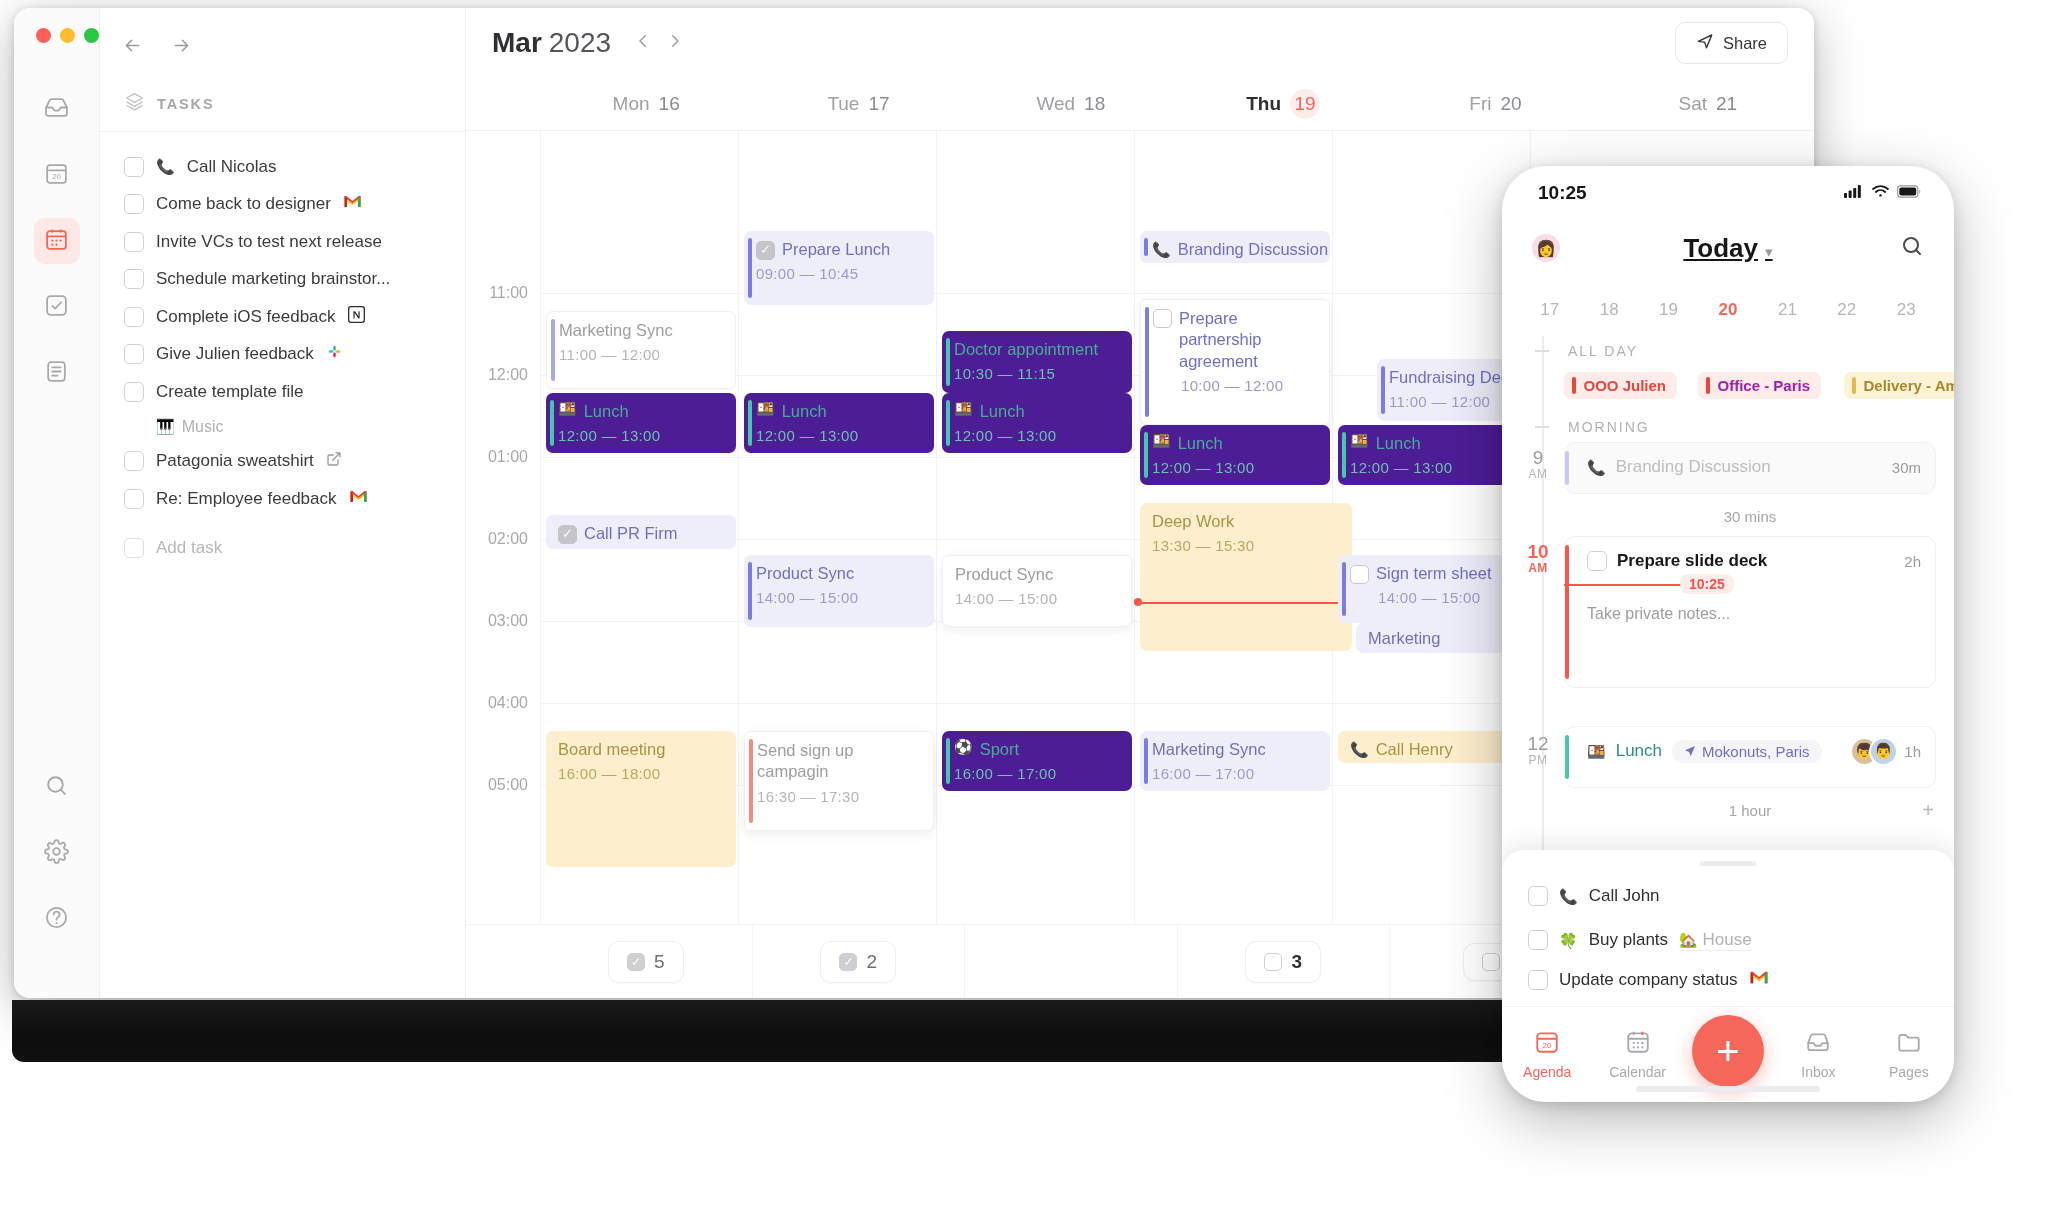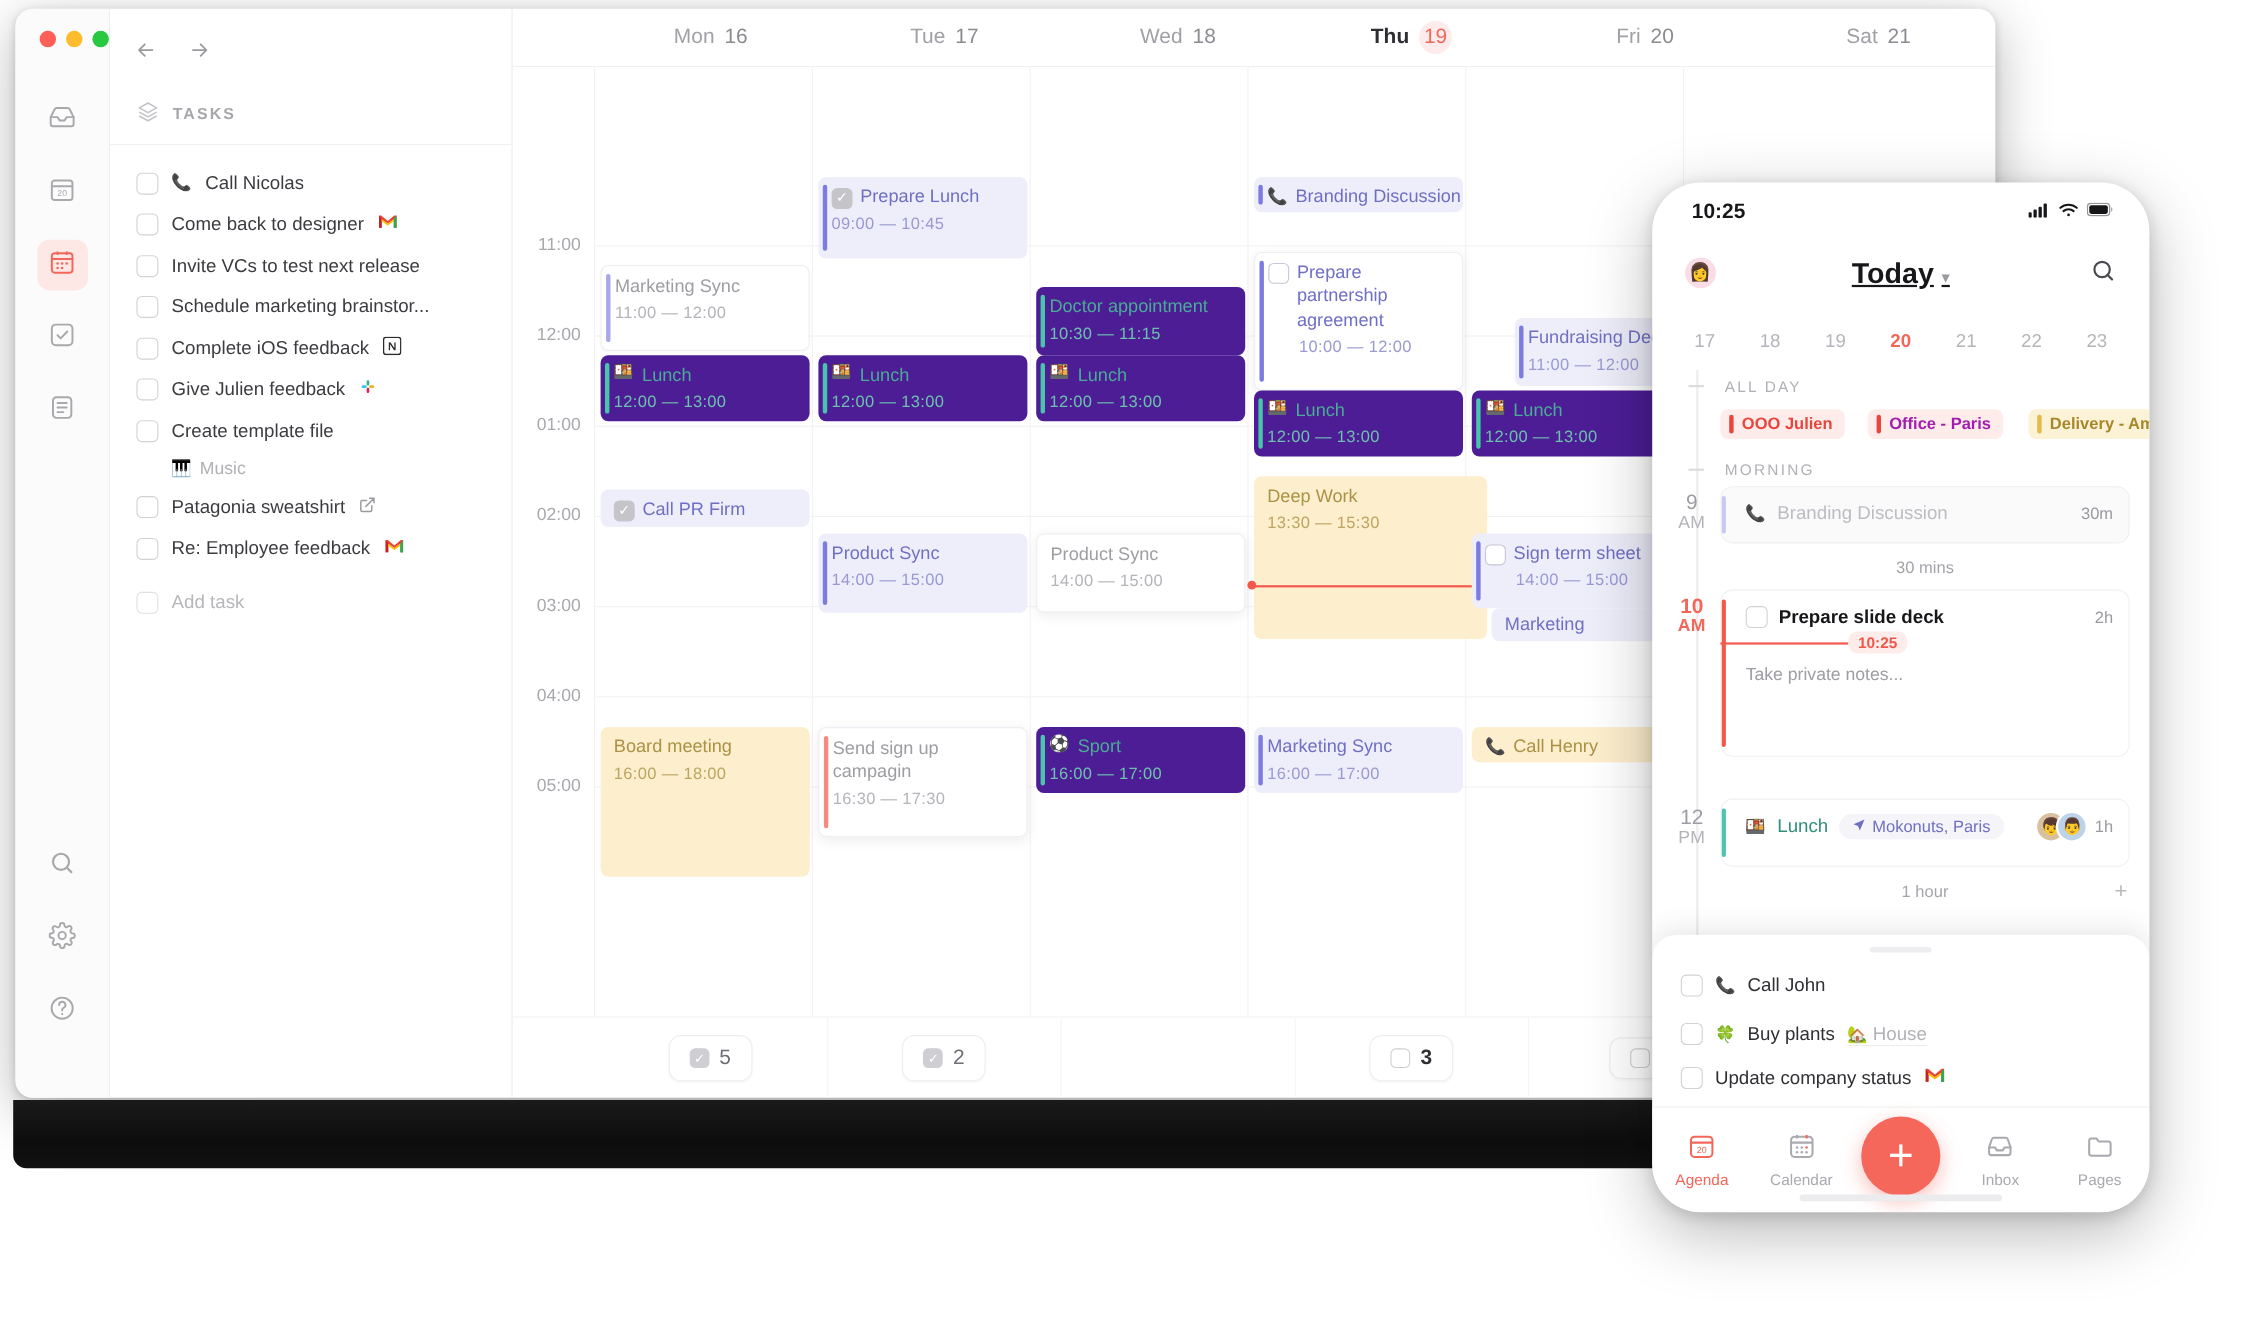--- a/index.html
+++ b/index.html
@@ -181,21 +181,21 @@
   .p-date.sel { color: #f2675a; font-weight: 700; position: relative; }
   .p-date.sel::before { content:""; position:absolute; left:50%; top:50%;
     transform: translate(-50%,-50%); width: 38px; height: 38px; border-radius:50%;
     background: #fdeceb; z-index:-1; }
   #p-body { flex: 1 1 auto; position: relative; overflow: hidden; }
   #p-rail { position: absolute; left: 40px; top: 0; bottom: 0; width: 1.5px; background: #ededf0; }
   .p-secthead { position: absolute; left: 66px; font-size: 14px; letter-spacing: 2px; color: #b0b0b6; }
   .p-tick { position: absolute; left: 33px; width: 14px; height: 1.5px; background: #ddddE1; }
   .p-hour { position: absolute; left: 14px; width: 44px; text-align: center; line-height: 1.05; }
   .p-hour .h { font-size: 19px; color: #9c9ca2; font-weight: 500; }
-  .p-hour .ap { font-size: 16px; color: #b3b3b9; letter-spacing: .4px; }
+  .p-hour .ap { font-size: 12px; color: #b3b3b9; letter-spacing: .4px; }
   .p-hour.now .h, .p-hour.now .ap { color: #f2675a; font-weight: 700; }
 
   .p-card { position: absolute; left: 62px; right: 18px; border: 1px solid #f0f0f2;
             border-radius: 11px; background: #fff; overflow: hidden; }
   .p-card .cb { position: absolute; left: 0; top: 8px; bottom: 8px; width: 4px; border-radius: 2px; }
   .p-rowline { display: flex; align-items: center; gap: 10px; padding: 0 14px 0 22px; height: 48px;
                font-size: 17px; }
   .p-dur { margin-left: auto; font-size: 15px; color: #9a9aa0; }
   .p-gap { position: absolute; left: 62px; right: 18px; text-align: center;
            font-size: 15px; color: #a4a4aa; }
@@ -442,20 +442,43 @@
         </div>
 
         <div class="task-row muted" style="margin-top:12px">
           <div class="cbx"></div>
           <span class="task-txt">Add task</span>
         </div>
       </div>
     </div>
 
     <div id="cal">
+      <div id="cal-top">
+        <div id="cal-title">
+          <b>Mar</b><span class="year">2023</span>
+        </div>
+        <span class="chev" style="margin-left:16px">
+          <svg width="18" height="18" viewBox="0 0 24 24" fill="none" stroke="currentColor" stroke-width="2" stroke-linecap="round" stroke-linejoin="round">
+              <path d="M15 5l-7 7 7 7"></path>
+            </svg>
+        </span>
+        <span class="chev">
+          <svg width="18" height="18" viewBox="0 0 24 24" fill="none" stroke="currentColor" stroke-width="2" stroke-linecap="round" stroke-linejoin="round">
+              <path d="M9 5l7 7-7 7"></path>
+            </svg>
+        </span>
+        <div id="share-btn">
+          <span>
+            <svg width="18" height="18" viewBox="0 0 24 24" fill="none" stroke="currentColor" stroke-width="1.9" stroke-linecap="round" stroke-linejoin="round">
+                <path d="M3 12.5L21 4l-7 17-2.5-7.5z"></path>
+              </svg>
+          </span>
+          <span>Share</span>
+        </div>
+      </div>
 
       <div id="day-head">
         <div class="dhead">
           <span class="dname">Mon</span>
           <span class="dnum">16</span>
         </div>
         <div class="dhead">
           <span class="dname">Tue</span>
           <span class="dnum">17</span>
         </div>

